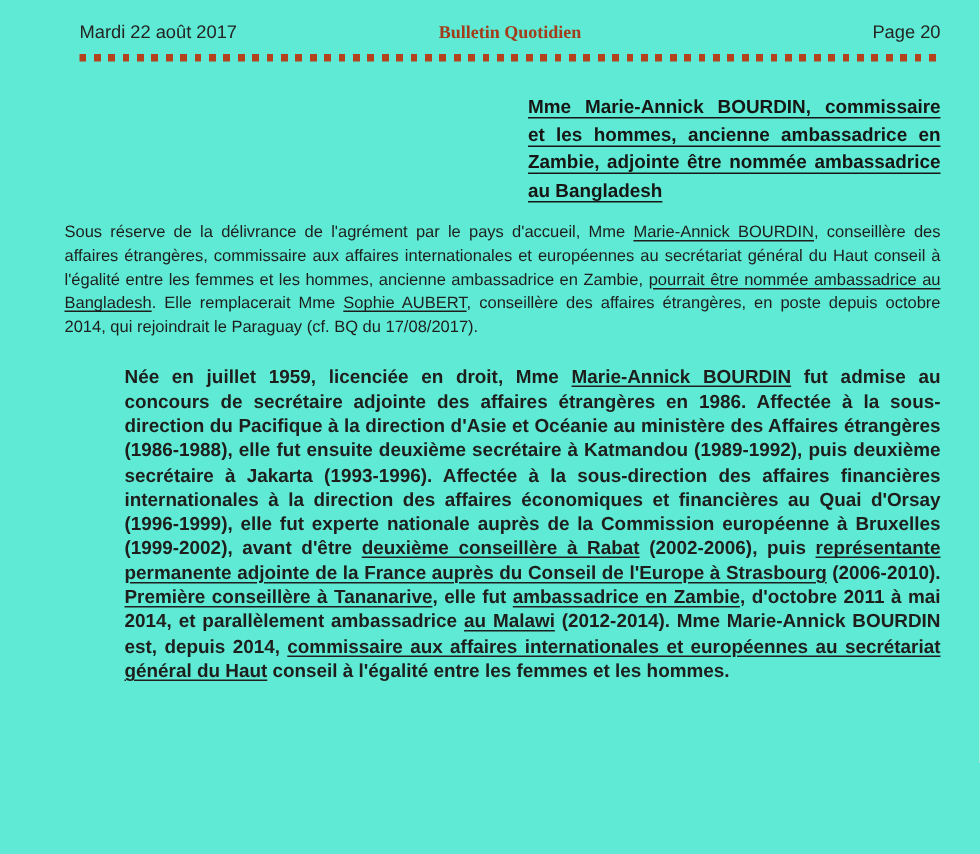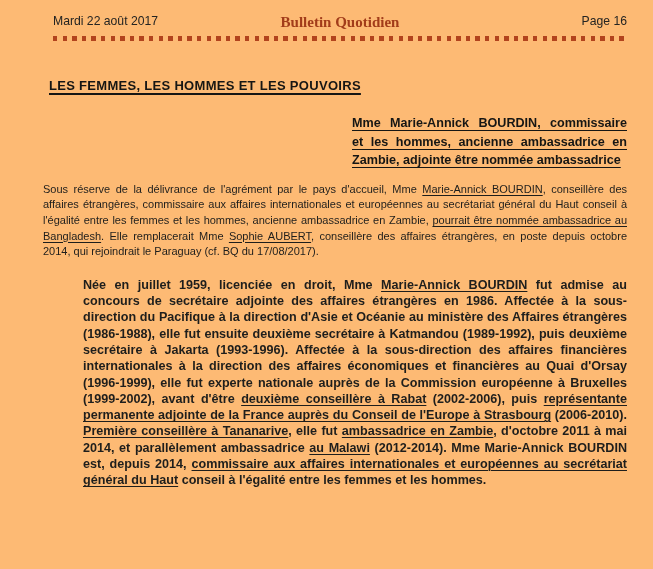--- a/index.html
+++ b/index.html
@@ -1,20 +1,20 @@
 <!DOCTYPE html>
 <html><head>
 <meta charset="utf-8">
 <style>
   html,body { margin:0; padding:0; background:#e9e9e9; }
   .page {
     position:relative;
     width:653px; height:569px;
     margin:0 auto;
-    background:#fdba74;
+    background:#5eead4;
     font-family:"Liberation Sans", sans-serif;
     color:#1e1e1c;
     overflow:hidden;
     box-sizing:border-box;
   }
   
   .masthead {
     position:relative;
     margin:14px 26px 0 53px;
     height:18px;
@@ -22,21 +22,21 @@
     justify-content:space-between;
     align-items:baseline;
     font-size:12.2px;
   }
   .masthead .date, .masthead .pagenum { color:#242422; }
   .masthead .title {
     position:absolute; left:0; right:0;
     text-align:center;
     font-family:"Liberation Serif", serif;
     font-weight:bold;
-    font-size:15px;
+    font-size:12px;
     color:#a23c1a;
   }
   .dotted {
     margin:4px 26px 0 53px;
     height:5px;
     background:repeating-linear-gradient(to right, #b2431d 0 4.5px, transparent 4.5px 9.6px);
   }
   
   .content { margin:0 26px 0 43px; }
   .section-heading {
@@ -86,32 +86,32 @@
   }
 </style>
 </head>
 <body>
 
 <div class="page">
 
   <header class="masthead">
     <span class="date">Mardi 22 août 2017</span>
     <span class="title">Bulletin Quotidien</span>
-    <span class="pagenum">Page 16</span>
+    <span class="pagenum">Page 20</span>
   </header>
 
   <div class="dotted"></div>
 
   <main class="content">
-    <h1 class="section-heading">LES FEMMES, LES HOMMES ET LES POUVOIRS</h1>
 
     <div class="headline">
         <div class="hl-line">Mme Marie-Annick BOURDIN, commissaire</div>
         <div class="hl-line">et les hommes, ancienne ambassadrice en</div>
         <div class="hl-line">Zambie, adjointe être nommée ambassadrice</div>
+        <div class="hl-line">au Bangladesh</div>
       </div>
 
     <p class="lead"><span>Sous réserve de la délivrance de l'agrément par le pays d'accueil, Mme </span><span class="useg">Marie-Annick BOURDIN</span><span>, conseillère des affaires étrangères, commissaire aux affaires internationales et européennes au secrétariat général du Haut conseil à l'égalité entre les femmes et les hommes, ancienne ambassadrice en Zambie, </span><span class="useg">pourrait être nommée ambassadrice au Bangladesh</span><span>. Elle remplacerait Mme </span><span class="useg">Sophie AUBERT</span><span>, conseillère des affaires étrangères, en poste depuis octobre 2014, qui rejoindrait le Paraguay (cf. BQ du 17/08/2017).</span></p>
 
     <p class="bio"><span>Née en juillet 1959, licenciée en droit, Mme </span><span class="useg">Marie-Annick BOURDIN</span><span> fut admise au concours de secrétaire adjointe des affaires étrangères en 1986. Affectée à la sous-direction du Pacifique à la direction d'Asie et Océanie au ministère des Affaires étrangères (1986-1988), elle fut ensuite deuxième secrétaire à Katmandou (1989-1992), puis deuxième secrétaire à Jakarta (1993-1996). Affectée à la sous-direction des affaires financières internationales à la direction des affaires économiques et financières au Quai d'Orsay (1996-1999), elle fut experte nationale auprès de la Commission européenne à Bruxelles (1999-2002), avant d'être </span><span class="useg">deuxième conseillère à Rabat</span><span> (2002-2006), puis </span><span class="useg">représentante permanente adjointe de la France auprès du Conseil de l'Europe à Strasbourg</span><span> (2006-2010). </span><span class="useg">Première conseillère à Tananarive</span><span>, elle fut </span><span class="useg">ambassadrice en Zambie</span><span>, d'octobre 2011 à mai 2014, et parallèlement ambassadrice </span><span class="useg">au Malawi</span><span> (2012-2014). Mme Marie-Annick BOURDIN est, depuis 2014, </span><span class="useg">commissaire aux affaires internationales et européennes au secrétariat général du Haut</span><span> conseil à l'égalité entre les femmes et les hommes.</span></p>
   </main>
 
 </div>
 
 </body></html>

